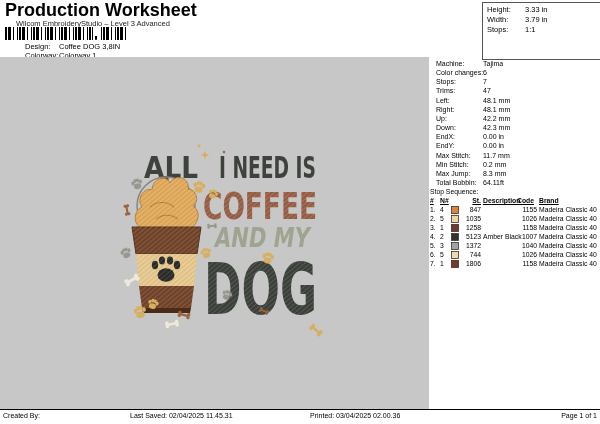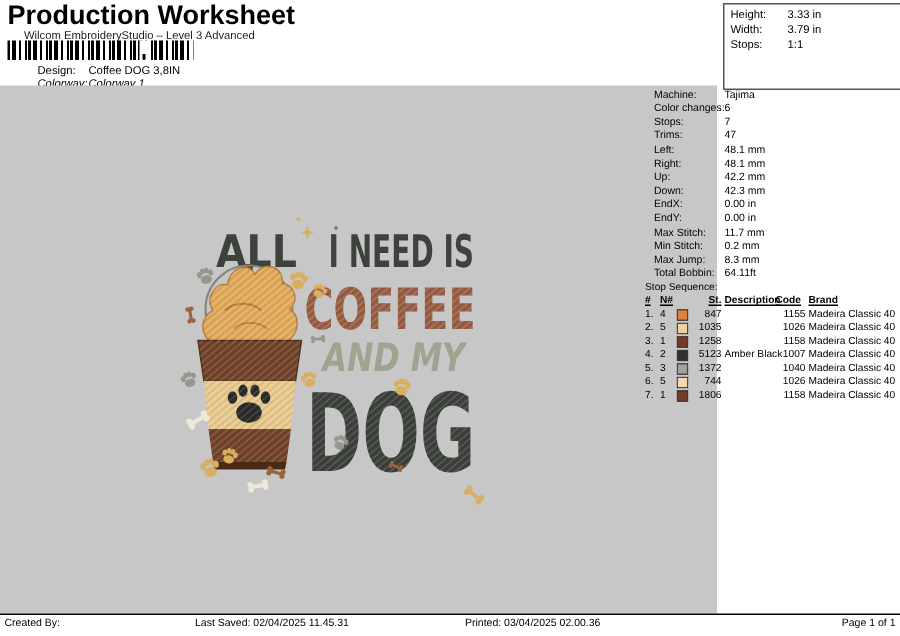--- a/index.html
+++ b/index.html
@@ -16,21 +16,21 @@
     background:repeating-linear-gradient(90deg,#000 0 2px,#fff 2px 3px,#000 3px 6px,#fff 6px 8px,#000 8px 9px,#fff 9px 12px,#000 12px 13px,#fff 13px 14px);
   }
   .barcode-gap{position:absolute;left:88px;top:0;width:6px;height:13px;background:#fff;}
   .barcode-comma{position:absolute;left:90px;top:9px;width:2px;height:4px;background:#000;border-radius:0 0 2px 2px;}
   .meta-row{left:5px;font-size:7.5px;margin-left:20px;}
   .meta-row .lbl{display:inline-block;width:34px;}
   
   .statbox{left:482px;top:2px;width:112px;height:52px;border:1px solid #555;padding:2px 4px;font-size:7.5px;}
   .statbox .row{display:grid;grid-template-columns:38px auto;line-height:10.2px;}
   
-  .canvas{left:0;top:57px;width:478px;height:352px;background:#C7C7C7;}
+  .canvas{left:0;top:57px;width:429px;height:352px;background:#C7C7C7;}
   
   .machine{left:436px;top:59px;font-size:7px;}
   .machine .row{display:grid;grid-template-columns:47px auto;line-height:9.15px;white-space:nowrap;}
   
   .stopseq{left:430px;top:187px;font-size:6.8px;}
   .stopseq .sstitle{line-height:9px;}
   .srow{display:grid;grid-template-columns:8px 9px 10px 18px 32px 20px auto;column-gap:2px;line-height:9px;align-items:center;white-space:nowrap;}
   .srow .right{text-align:right;}
   .shead span{text-decoration:underline;font-weight:bold;}
   .sw{width:8px;height:8px;display:block;}
@@ -53,21 +53,21 @@
 
 <div class="abs title">Production Worksheet</div>
 <div class="abs subtitle">Wilcom EmbroideryStudio – Level 3 Advanced</div>
 <div class="abs barcode">
   <div class="barcode-gap"></div>
   <div class="barcode-comma"></div>
 </div>
 <div class="abs meta-row" style="top:42px;">
   <span class="lbl">Design:</span><span>Coffee DOG 3,8IN</span>
 </div>
-<div class="abs meta-row" style="top:50.5px;font-style:italic;">
+<div class="abs meta-row" style="top:50.5px;">
   <span class="lbl">Colorway:</span><span>Colorway 1</span>
 </div>
 
 <div class="abs statbox">
   <div class="row">
       <span>Height:</span>
       <span>3.33 in</span>
     </div>
   <div class="row">
       <span>Width:</span>

